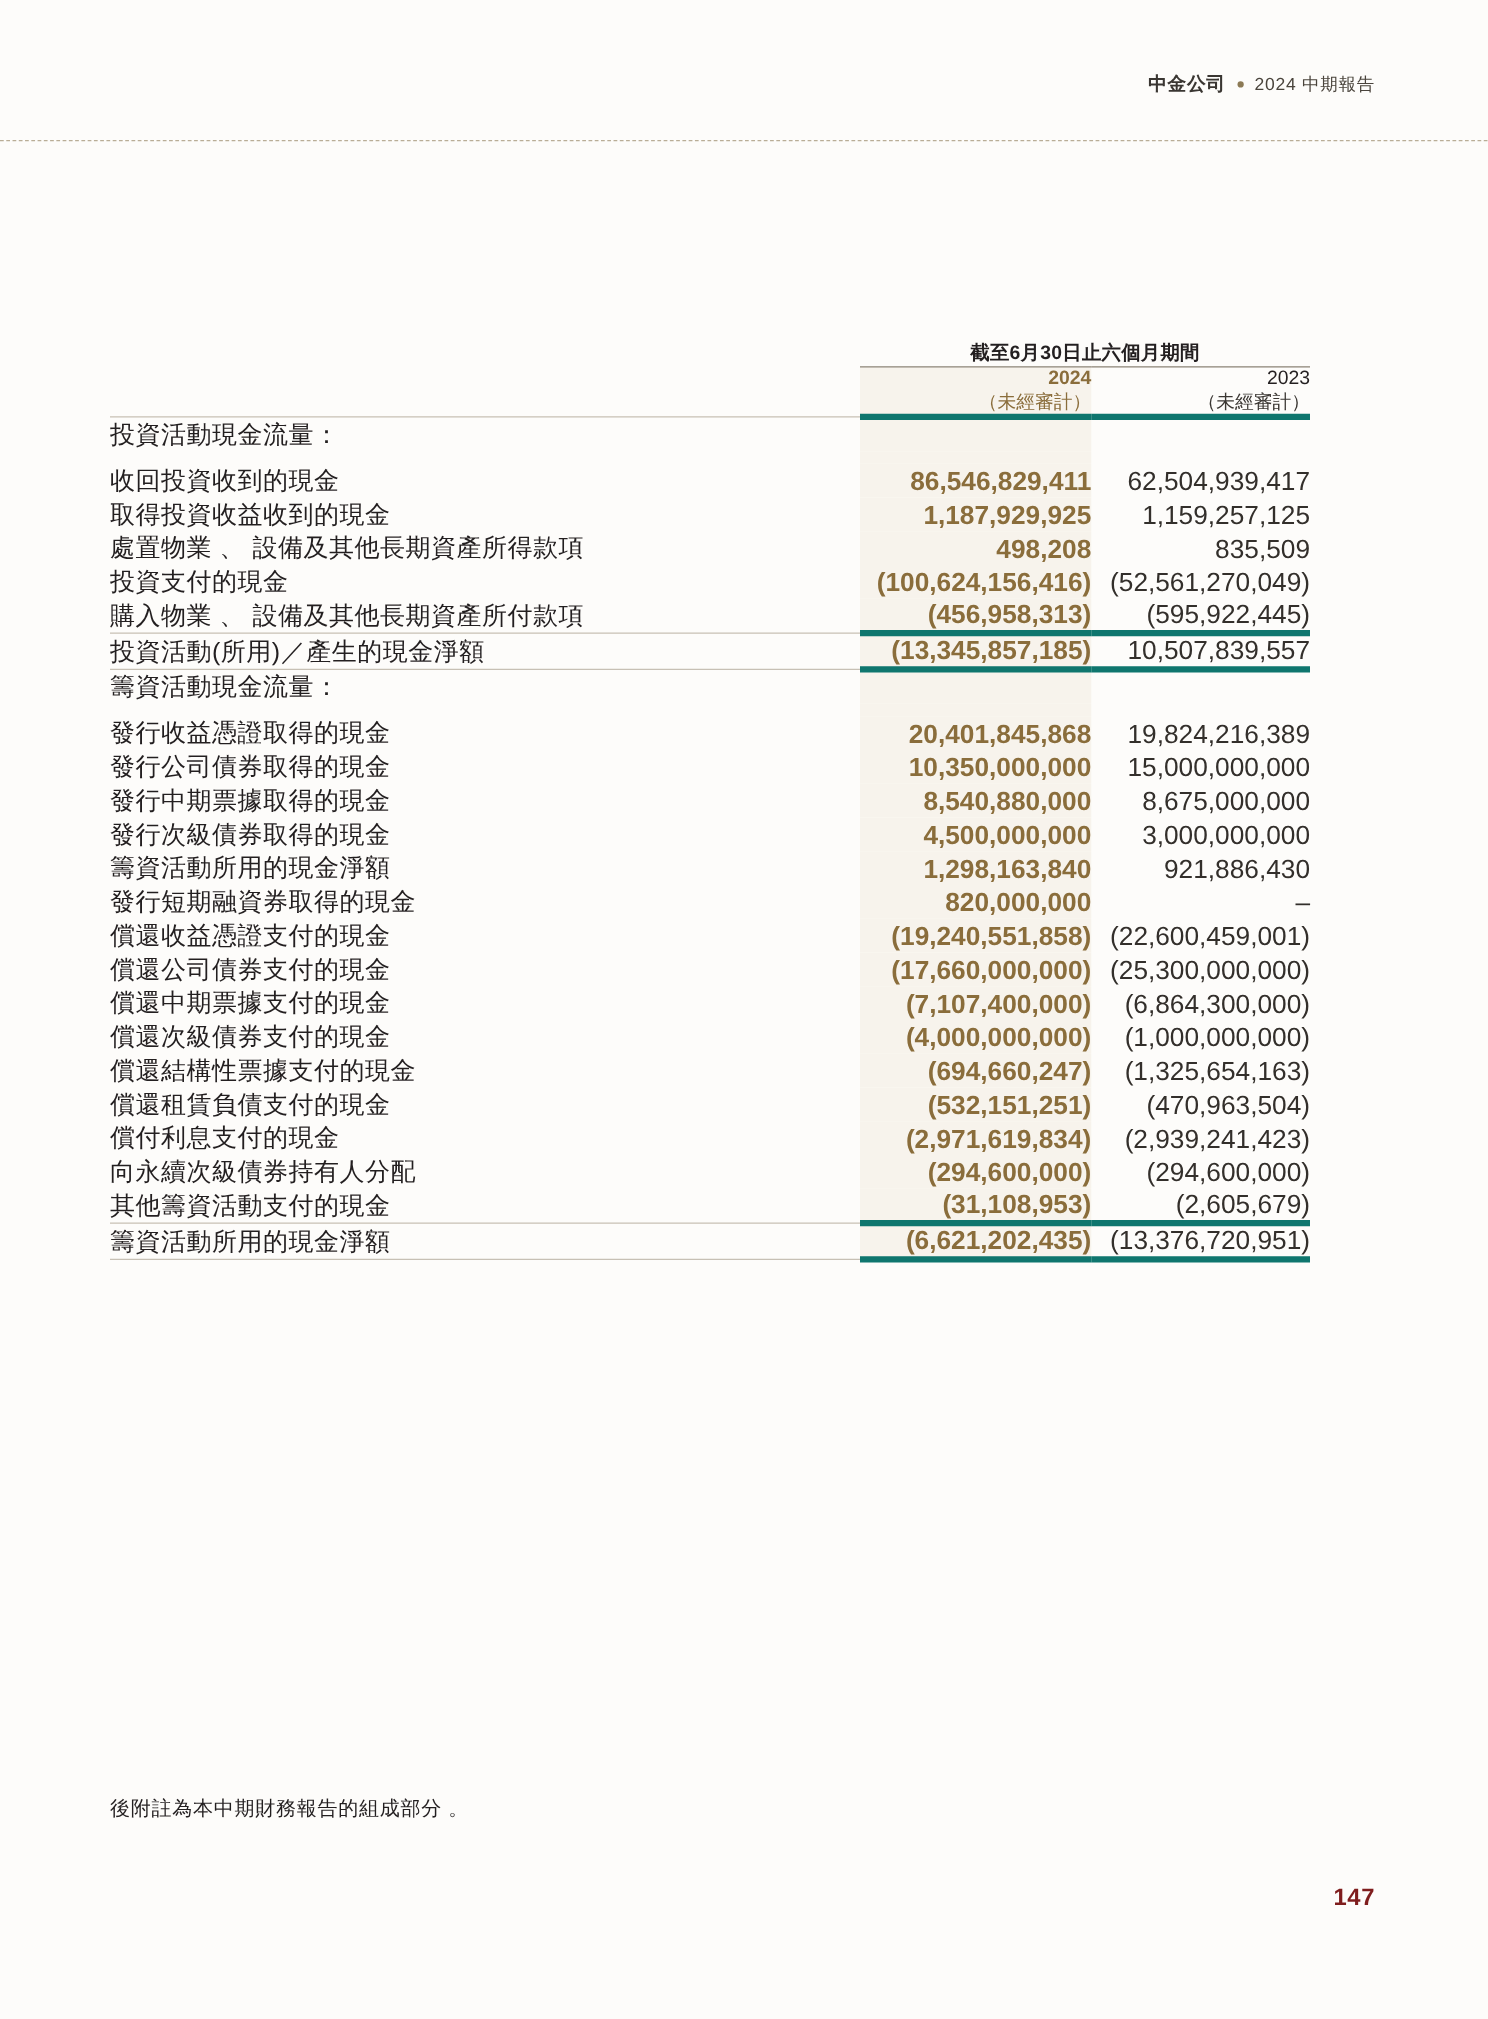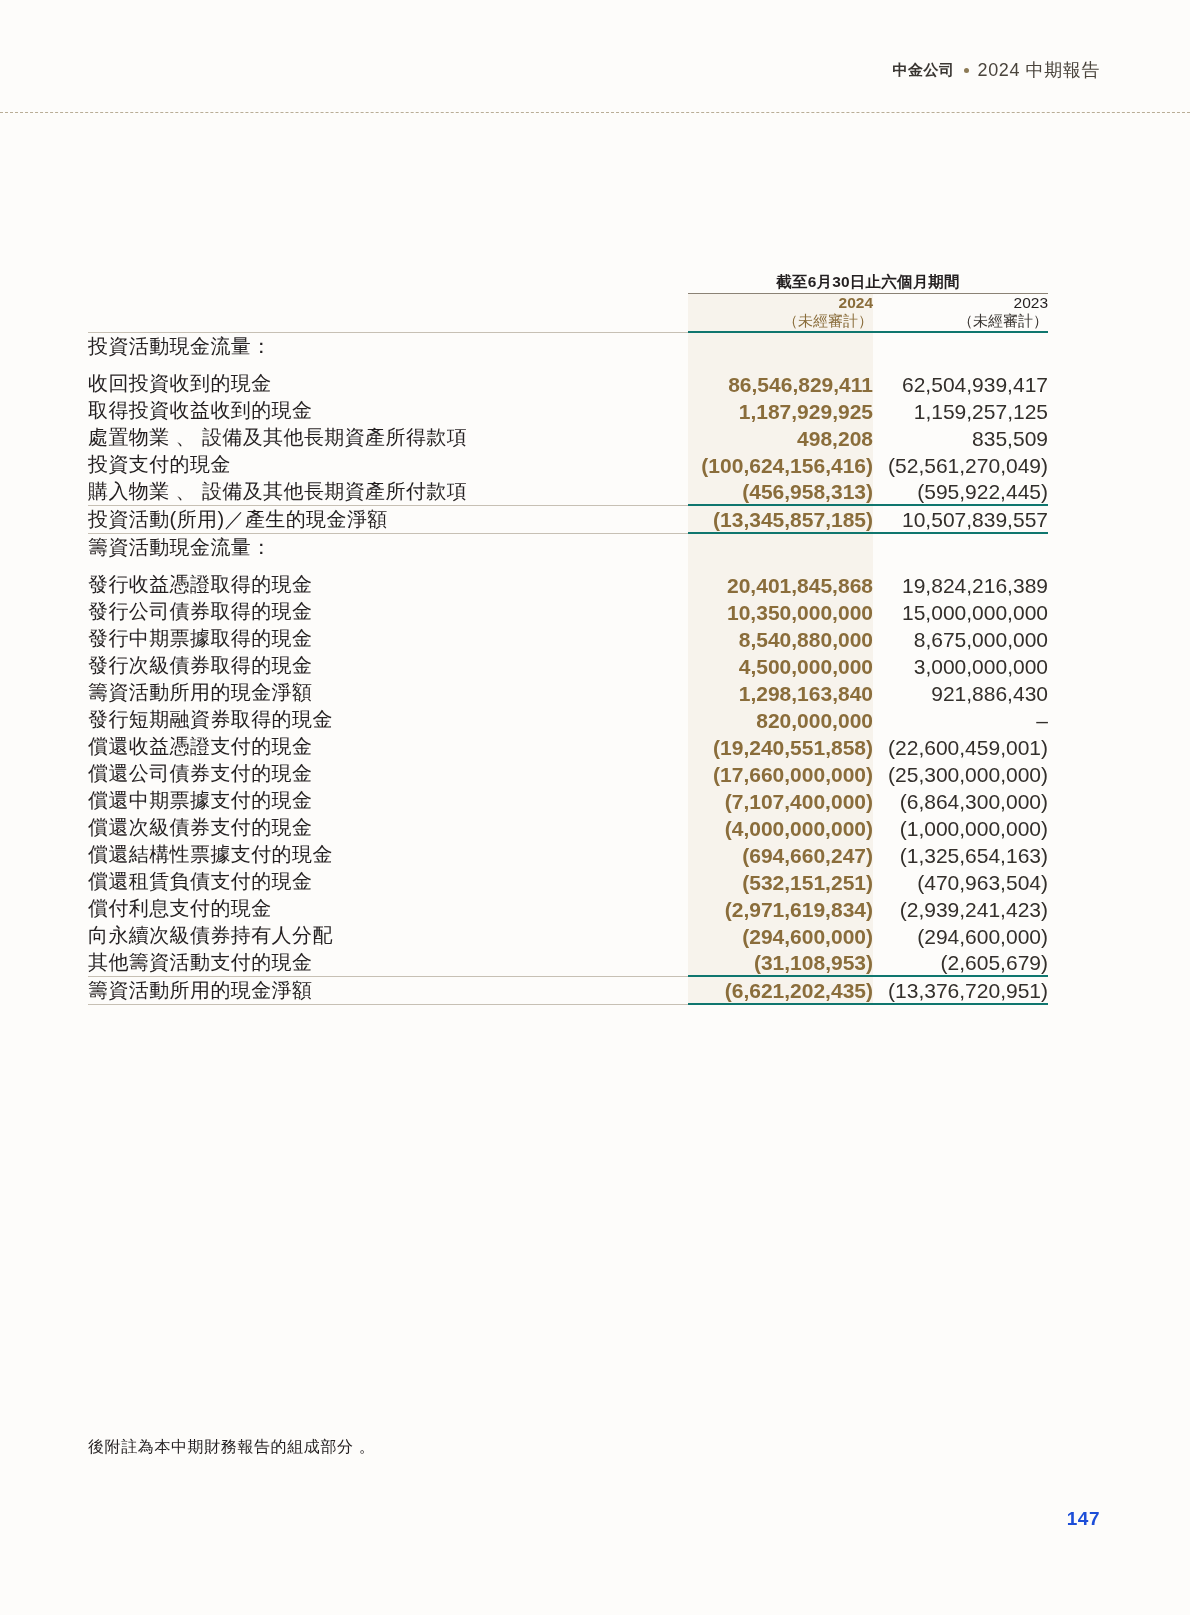--- a/index.html
+++ b/index.html
@@ -34,21 +34,21 @@
     gap: 9px;
     white-space: nowrap;
   }
   .header .company { font-weight: 700; font-size: 15px; }
   .header .dot {
     width: 5px; height: 5px;
     background: #8c7a55;
     border-radius: 50%;
     display: inline-block;
   }
-  .header .report { font-size: 18px; color: #4a443c; letter-spacing: 0.6px; }
+  .header .report { font-size: 14px; color: #4a443c; letter-spacing: 0.6px; }
 
   .rule {
     position: absolute;
     top: 112px;
     left: 0;
     width: 1190px;
     height: 0;
     border-top: 1.5px dashed #b9ad96;
   }
 
@@ -106,40 +106,40 @@
     padding: 3.5px 14px 3.5px 0;
     font-size: 21px;
     font-variant-numeric: tabular-nums;
   }
   .num.cur { color: #8a6d3b; font-weight: 700; }
   .num.prev { color: #332f2b; }
 
   .sect-title td { padding-top: 26px; padding-bottom: 10px; }
   .gap-sm td { height: 10px; }
   .bb-label { border-bottom: 1px solid #c7c0b4; }
-  .bb-num { border-bottom: 2px solid #0f766e; }
+  .bb-num { border-bottom: 5px solid #0f766e; }
 
   .total-row td { padding-top: 16px; padding-bottom: 16px; }
 
   
   .footnote {
     position: absolute;
     left: 88px;
     top: 1437px;
     font-size: 16px;
     letter-spacing: 0.6px;
     color: #231f20;
   }
   .pagenum {
     position: absolute;
     right: 90px;
     top: 1508px;
     font-size: 19px;
     font-weight: 700;
-    color: #1d4ed8;
+    color: #7f1d1d;
     letter-spacing: 0.5px;
   }
 </style>
 </head>
 <body>
 
 <div class="page">
 
   <div class="header">
     <span class="company">中金公司</span>

